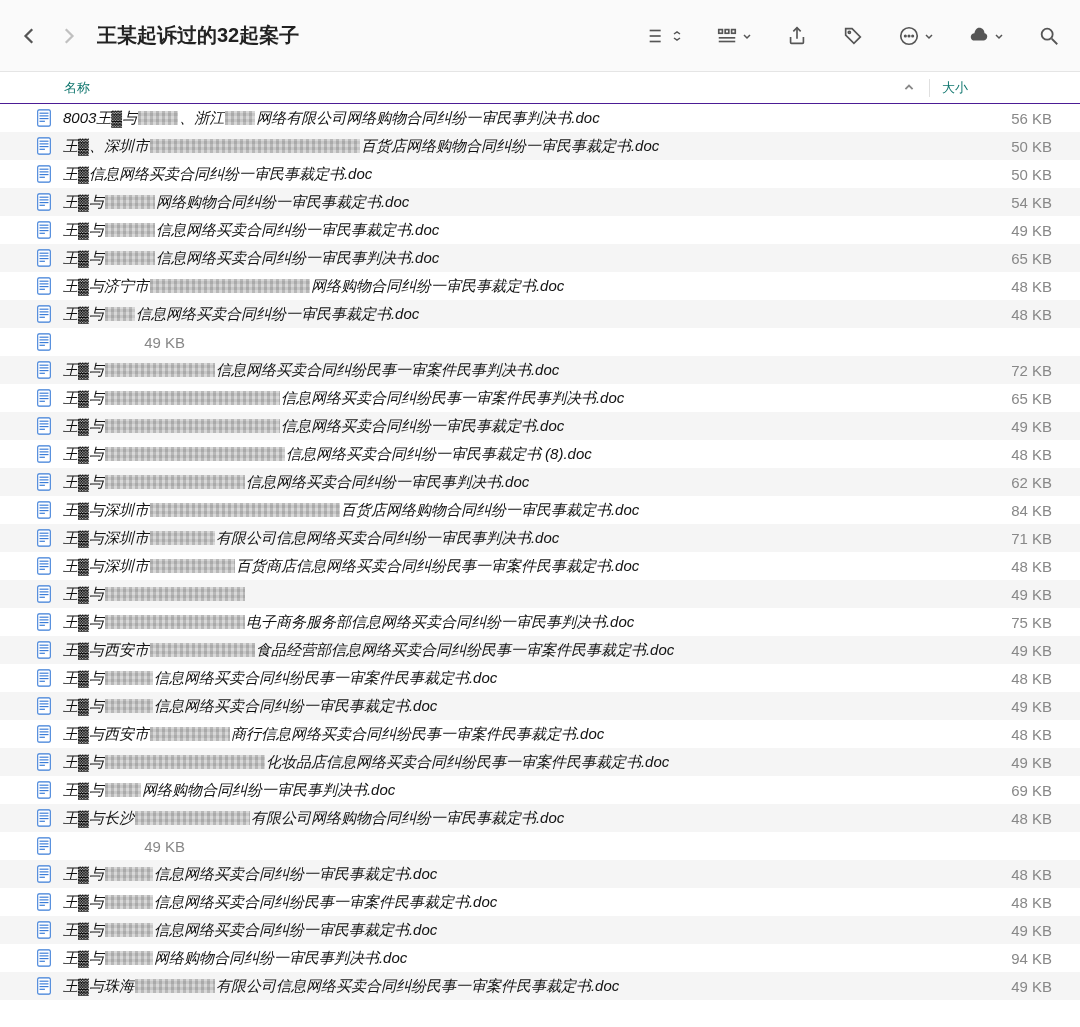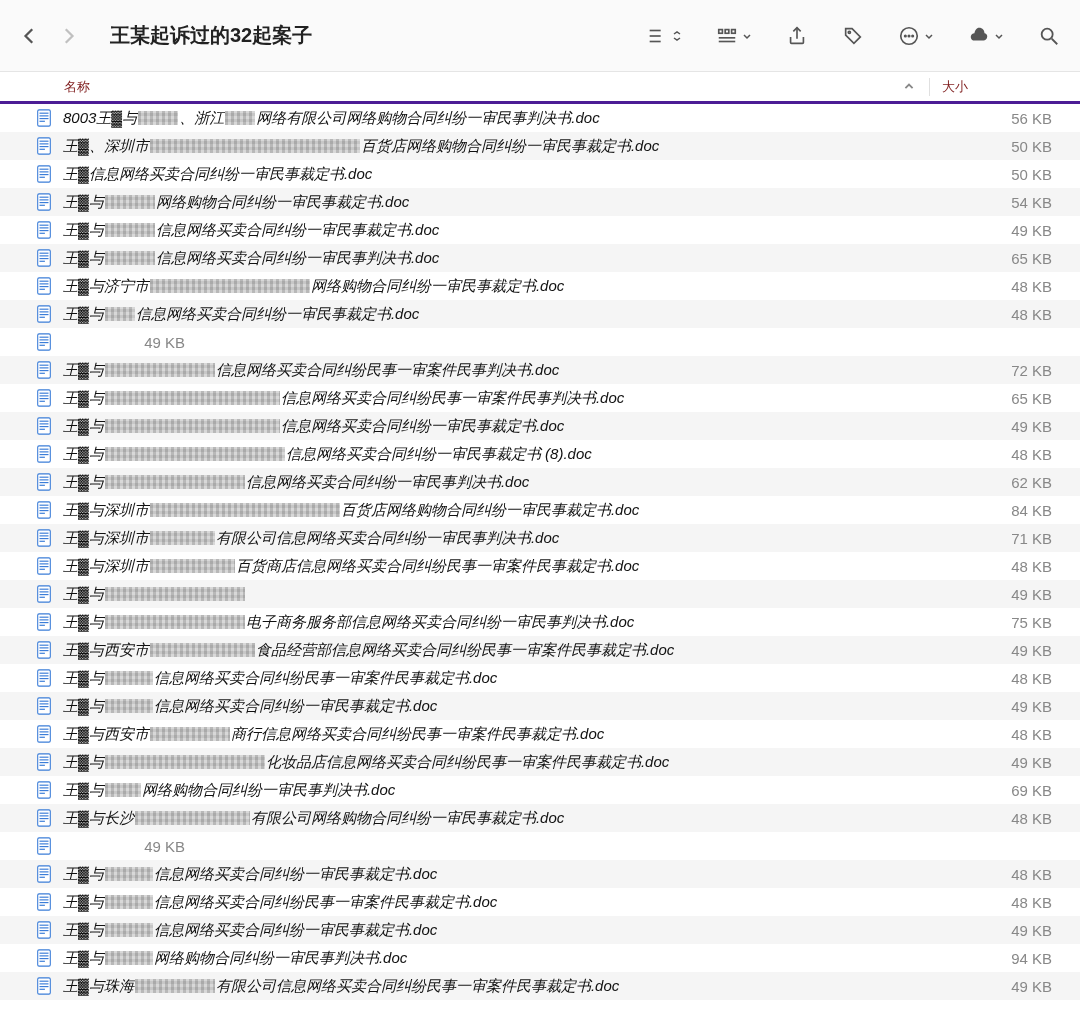--- a/index.html
+++ b/index.html
@@ -17,36 +17,36 @@
       display: flex;
       align-items: center;
       padding: 0 20px;
     }
     .nav-group { display: flex; gap: 18px; align-items: center; }
     .nav-btn { width: 20px; height: 20px; display: flex; align-items: center; justify-content: center; color: #555; cursor: pointer; }
     .nav-btn.disabled { color: #c0c0c0; }
     .folder-title {
       font-size: 20px;
       font-weight: 600;
-      margin-left: 32px;
+      margin-left: 19px;
       color: #222;
       flex: 0 0 auto;
     }
     .toolbar-spacer { flex: 1; }
     .toolbar-actions { display: flex; gap: 34px; align-items: center; }
     .action-btn { display: flex; align-items: center; gap: 4px; color: #555; cursor: pointer; }
     .action-svg { width: 22px; height: 22px; }
     .chevron-small { width: 10px; height: 10px; }
     .column-header {
       height: 32px;
-      border-bottom: 3px solid #4c1d95;
+      border-bottom: 1px solid #4c1d95;
       display: flex;
       align-items: center;
       font-size: 13px;
-      color: #7f1d1d;
+      color: #0f766e;
     }
     .col-name {
       flex: 1;
       padding-left: 64px;
       display: flex;
       align-items: center;
       justify-content: space-between;
       padding-right: 14px;
     }
     .col-divider {

